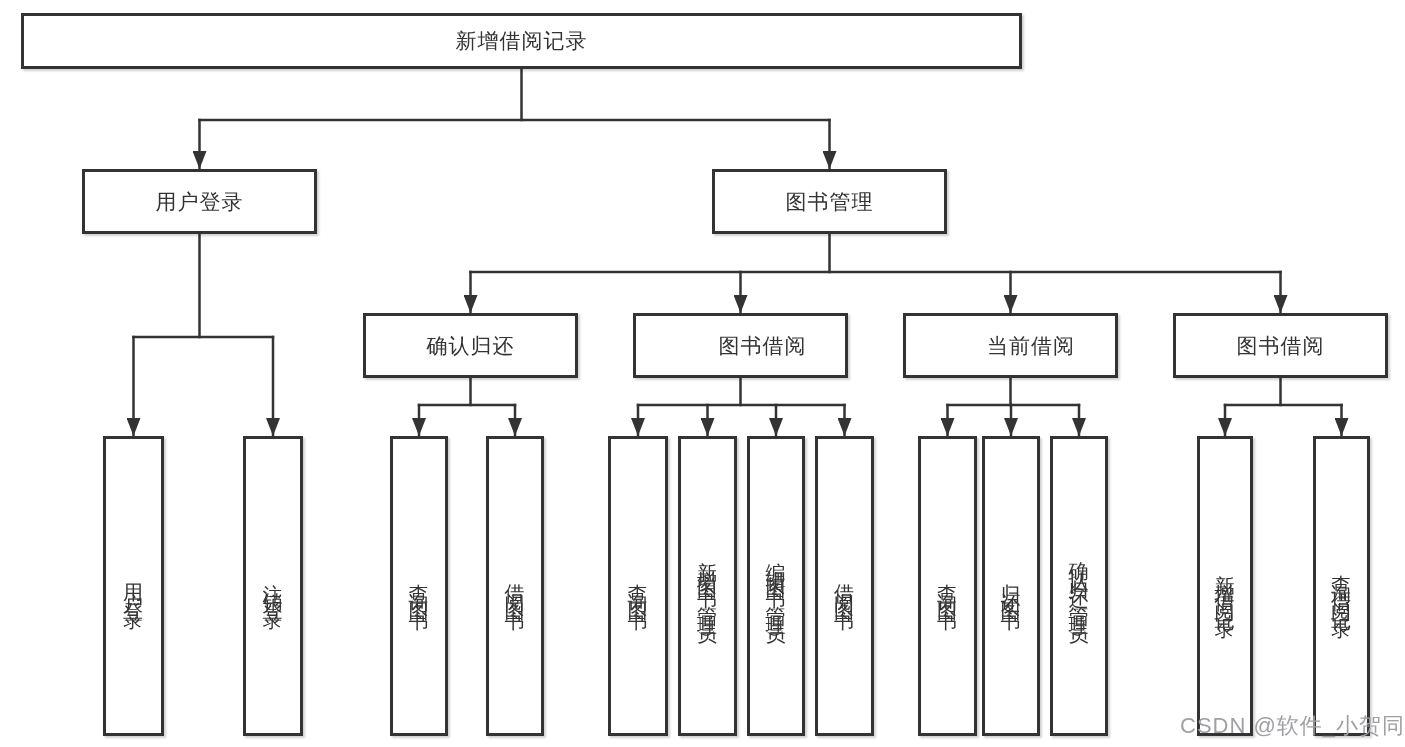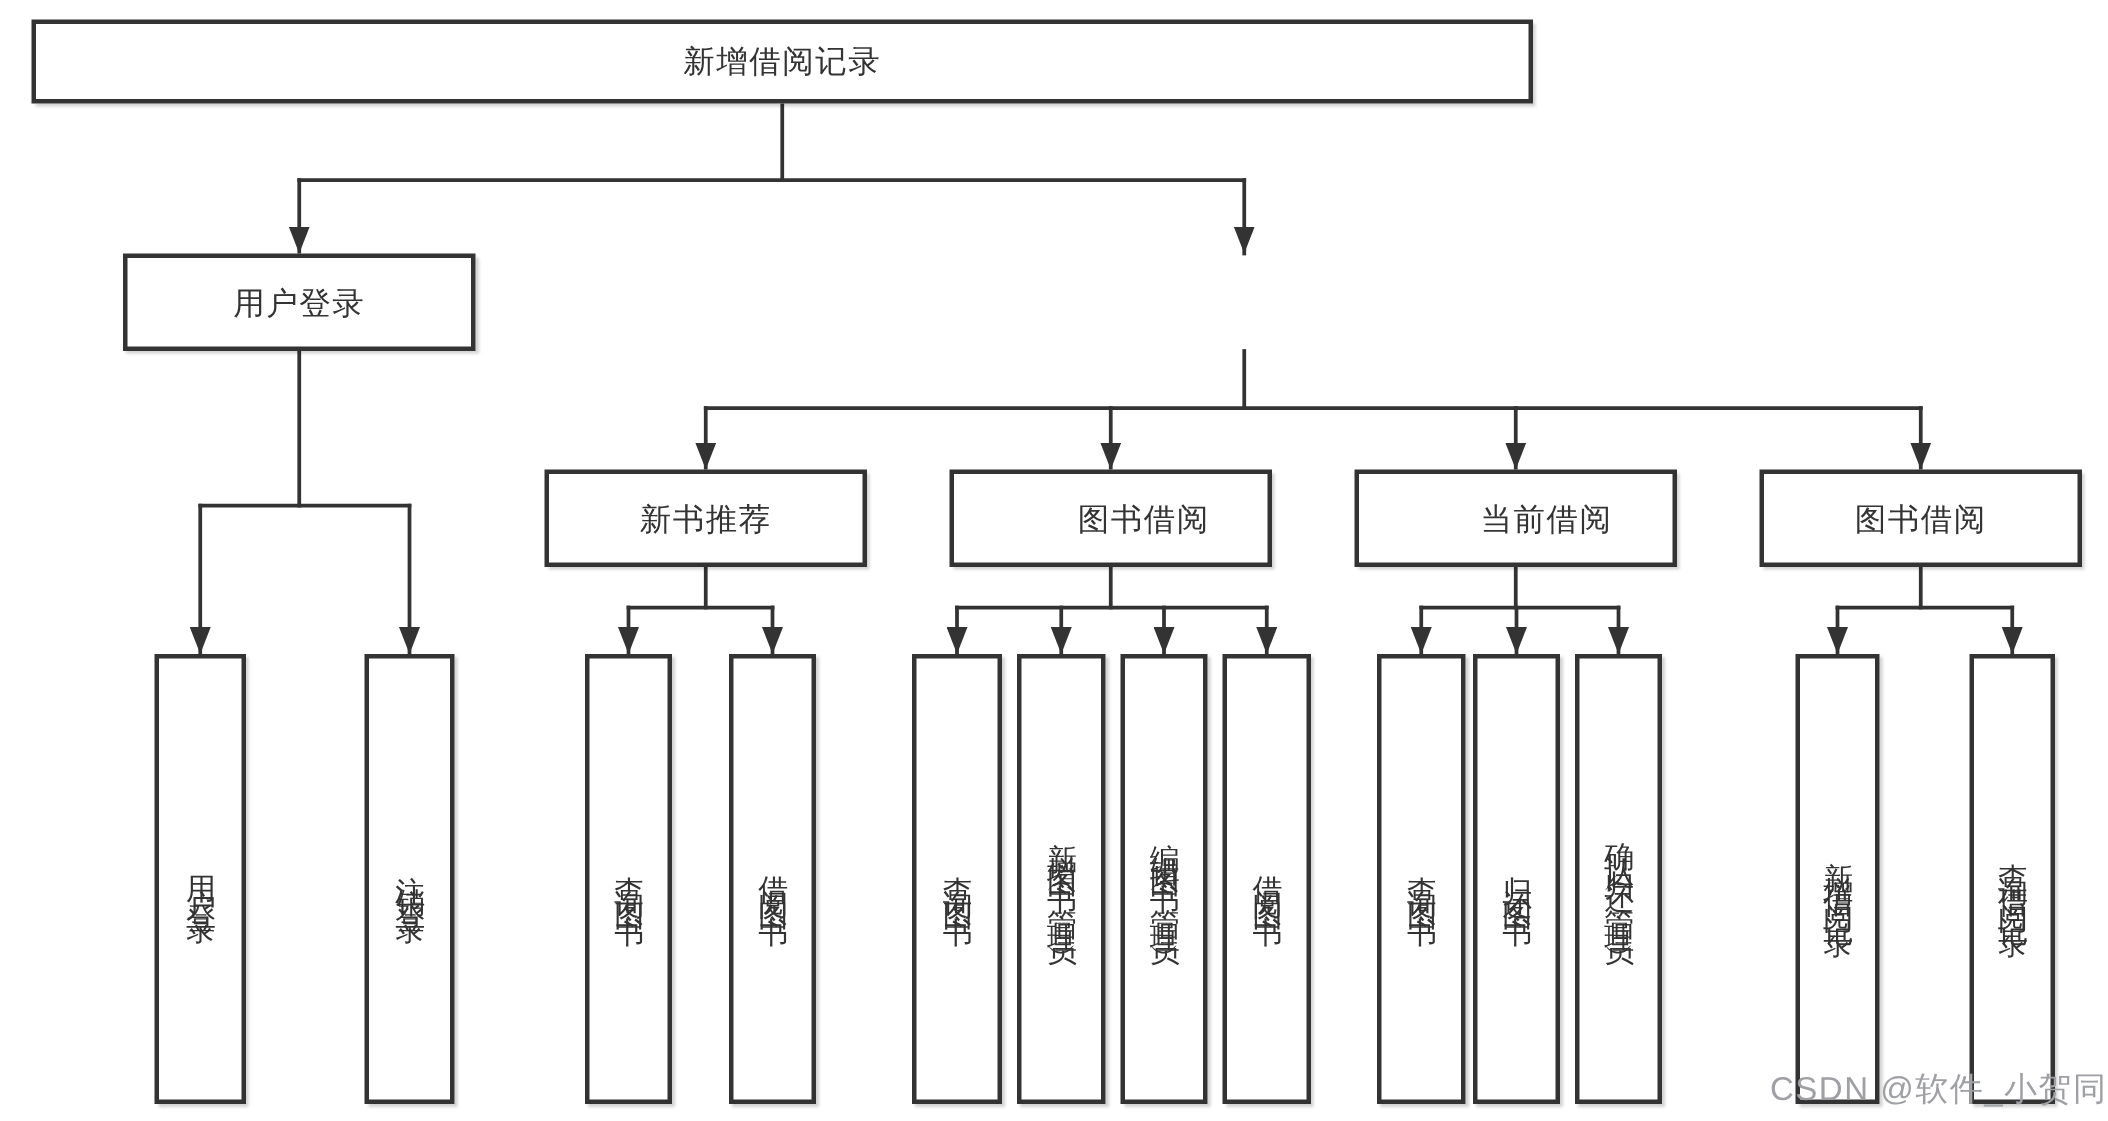--- a/index.html
+++ b/index.html
@@ -96,22 +96,23 @@
         <line x1="1225" y1="405" x2="1341.5" y2="405"></line>
         <line x1="1225" y1="405" x2="1225" y2="436" marker-end="url(#arrow)"></line>
         <line x1="1341.5" y1="405" x2="1341.5" y2="436" marker-end="url(#arrow)"></line>
       </g>
     </g>
   </svg>
 
   <div class="node hnode" style="left:21px; top:13px; width:1001px; height:56px;">新增借阅记录</div>
 
   <div class="node hnode" style="left:82px; top:169px; width:235px; height:65px;">用户登录</div>
+  <div class="node hnode" style="left:712px; top:169px; width:235px; height:65px;">图书管理</div>
 
-  <div class="node hnode" style="left:363px; top:313px; width:215px; height:65px;">新书推荐</div>
+  <div class="node hnode" style="left:363px; top:313px; width:215px; height:65px;">确认归还</div>
   <div class="node hnode" style="left:633px; top:313px; width:215px; height:65px;padding-left:44px;">图书借阅</div>
   <div class="node hnode" style="left:903px; top:313px; width:215px; height:65px;padding-left:41px;">当前借阅</div>
   <div class="node hnode" style="left:1173px; top:313px; width:215px; height:65px;">图书借阅</div>
 
   <div class="node vnode" style="left:103px; top:436px; width:61px; height:300px;">用户登录</div>
   <div class="node vnode" style="left:243px; top:436px; width:60px; height:300px;">注销登录</div>
 
   <div class="node vnode" style="left:390px; top:436px; width:58px; height:300px;">查询图书</div>
   <div class="node vnode" style="left:486px; top:436px; width:58px; height:300px;">借阅图书</div>
 

